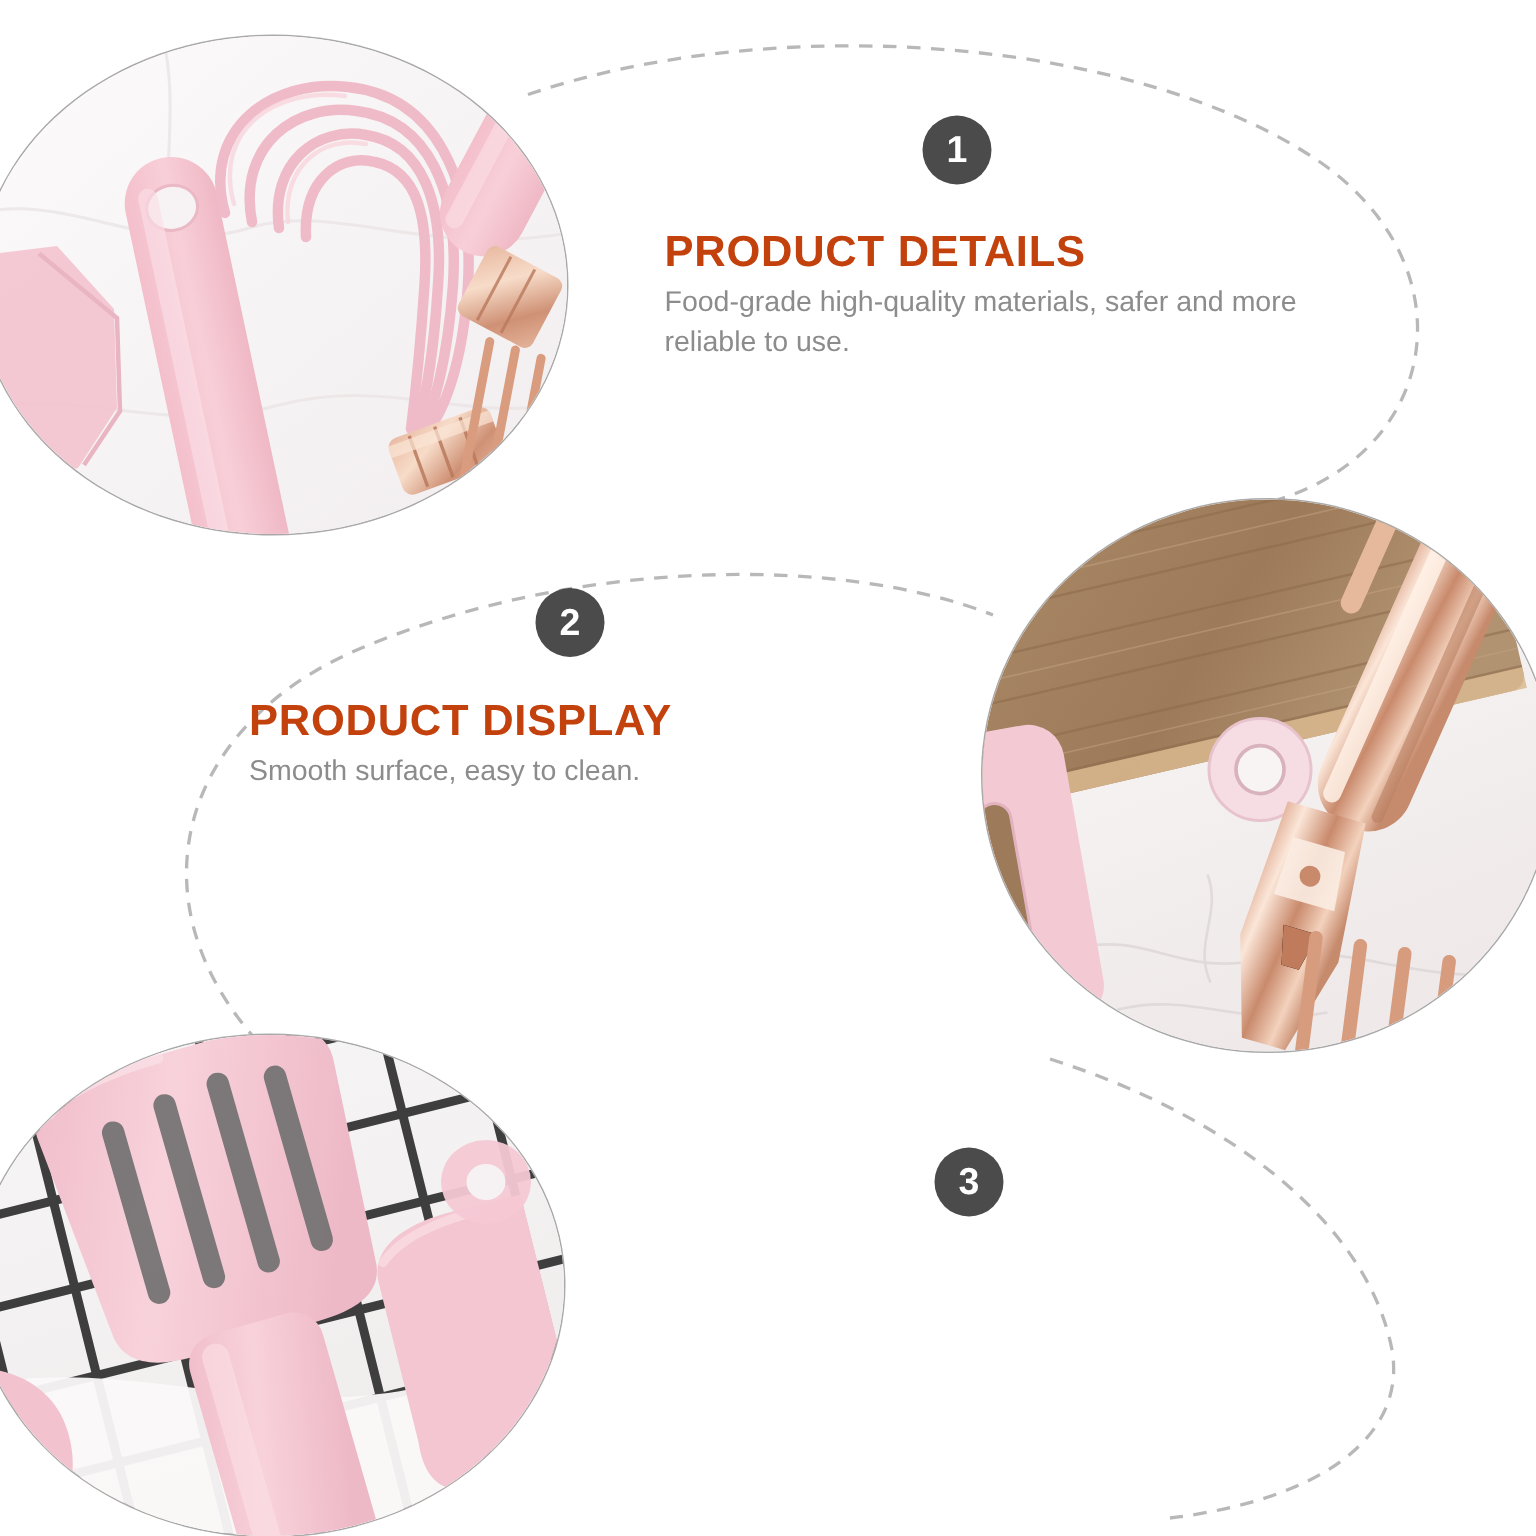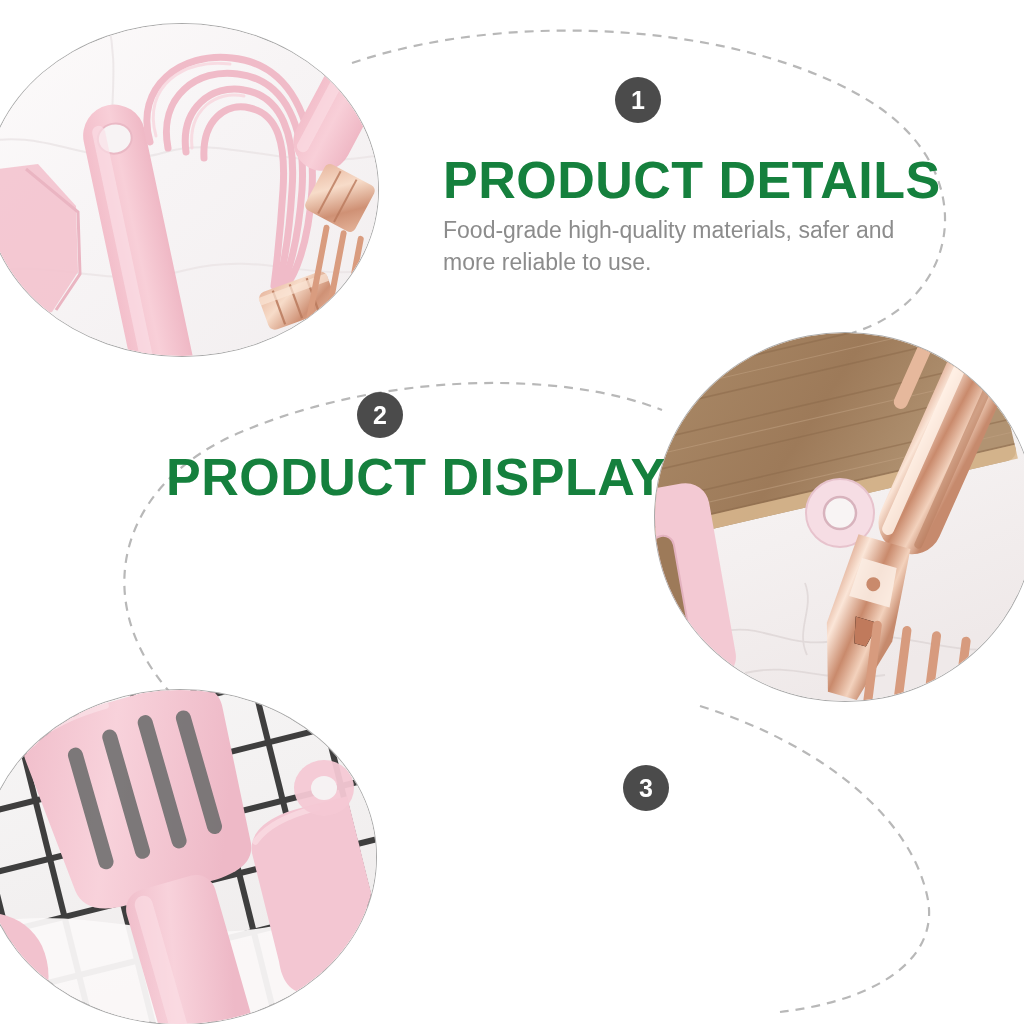--- a/index.html
+++ b/index.html
@@ -45,45 +45,45 @@
     color: #ffffff;
     font-size: 25px;
     font-weight: bold;
     display: flex;
     align-items: center;
     justify-content: center;
     line-height: 1;
     font-family: "Liberation Sans", sans-serif;
   }
   .heading {
-    font-size: 52px;
+    font-size: 29px;
     font-weight: bold;
-    color: #15803d;
+    color: #c2410c;
     letter-spacing: 0.5px;
     line-height: 1.05;
     white-space: nowrap;
     font-family: "Liberation Sans", sans-serif;
   }
   .body-text {
-    font-size: 23px;
+    font-size: 19px;
     color: #8c8c8c;
     line-height: 1.42;
     font-family: "Liberation Sans", sans-serif;
   }
 
   
   #block-1 { left: 443px; top: 77px; width: 480px; }
   #block-1 .badge { margin-left: 172px; }
   #block-1 .heading { margin-top: 30px; }
   #block-1 .body-text { margin-top: 6px; width: 475px; }
 
   
   #block-2 { left: 166px; top: 392px; width: 430px; }
   #block-2 .badge { margin-left: 191px; }
-  #block-2 .heading { margin-top: 12px; }
+  #block-2 .heading { margin-top: 28px; }
   #block-2 .body-text { margin-top: 6px; }
 
   
   #block-3 { left: 413px; top: 765px; width: 470px; }
   #block-3 .badge { margin-left: 210px; }
   #block-3 .heading { margin-top: 31px; }
   #block-3 .body-text { margin-top: 6px; width: 455px; }
 </style>
 </head>
 <body>
@@ -349,19 +349,20 @@
 
   <div class="block" id="block-1">
     <div class="badge">1</div>
     <div class="heading">PRODUCT DETAILS</div>
     <div class="body-text">Food-grade high-quality materials, safer and more reliable to use.</div>
   </div>
 
   <div class="block" id="block-2">
     <div class="badge">2</div>
     <div class="heading">PRODUCT DISPLAY</div>
+    <div class="body-text">Smooth surface, easy to clean.</div>
   </div>
 
   <div class="block" id="block-3">
     <div class="badge">3</div>
   </div>
 
 </div>
 
 </body></html>

